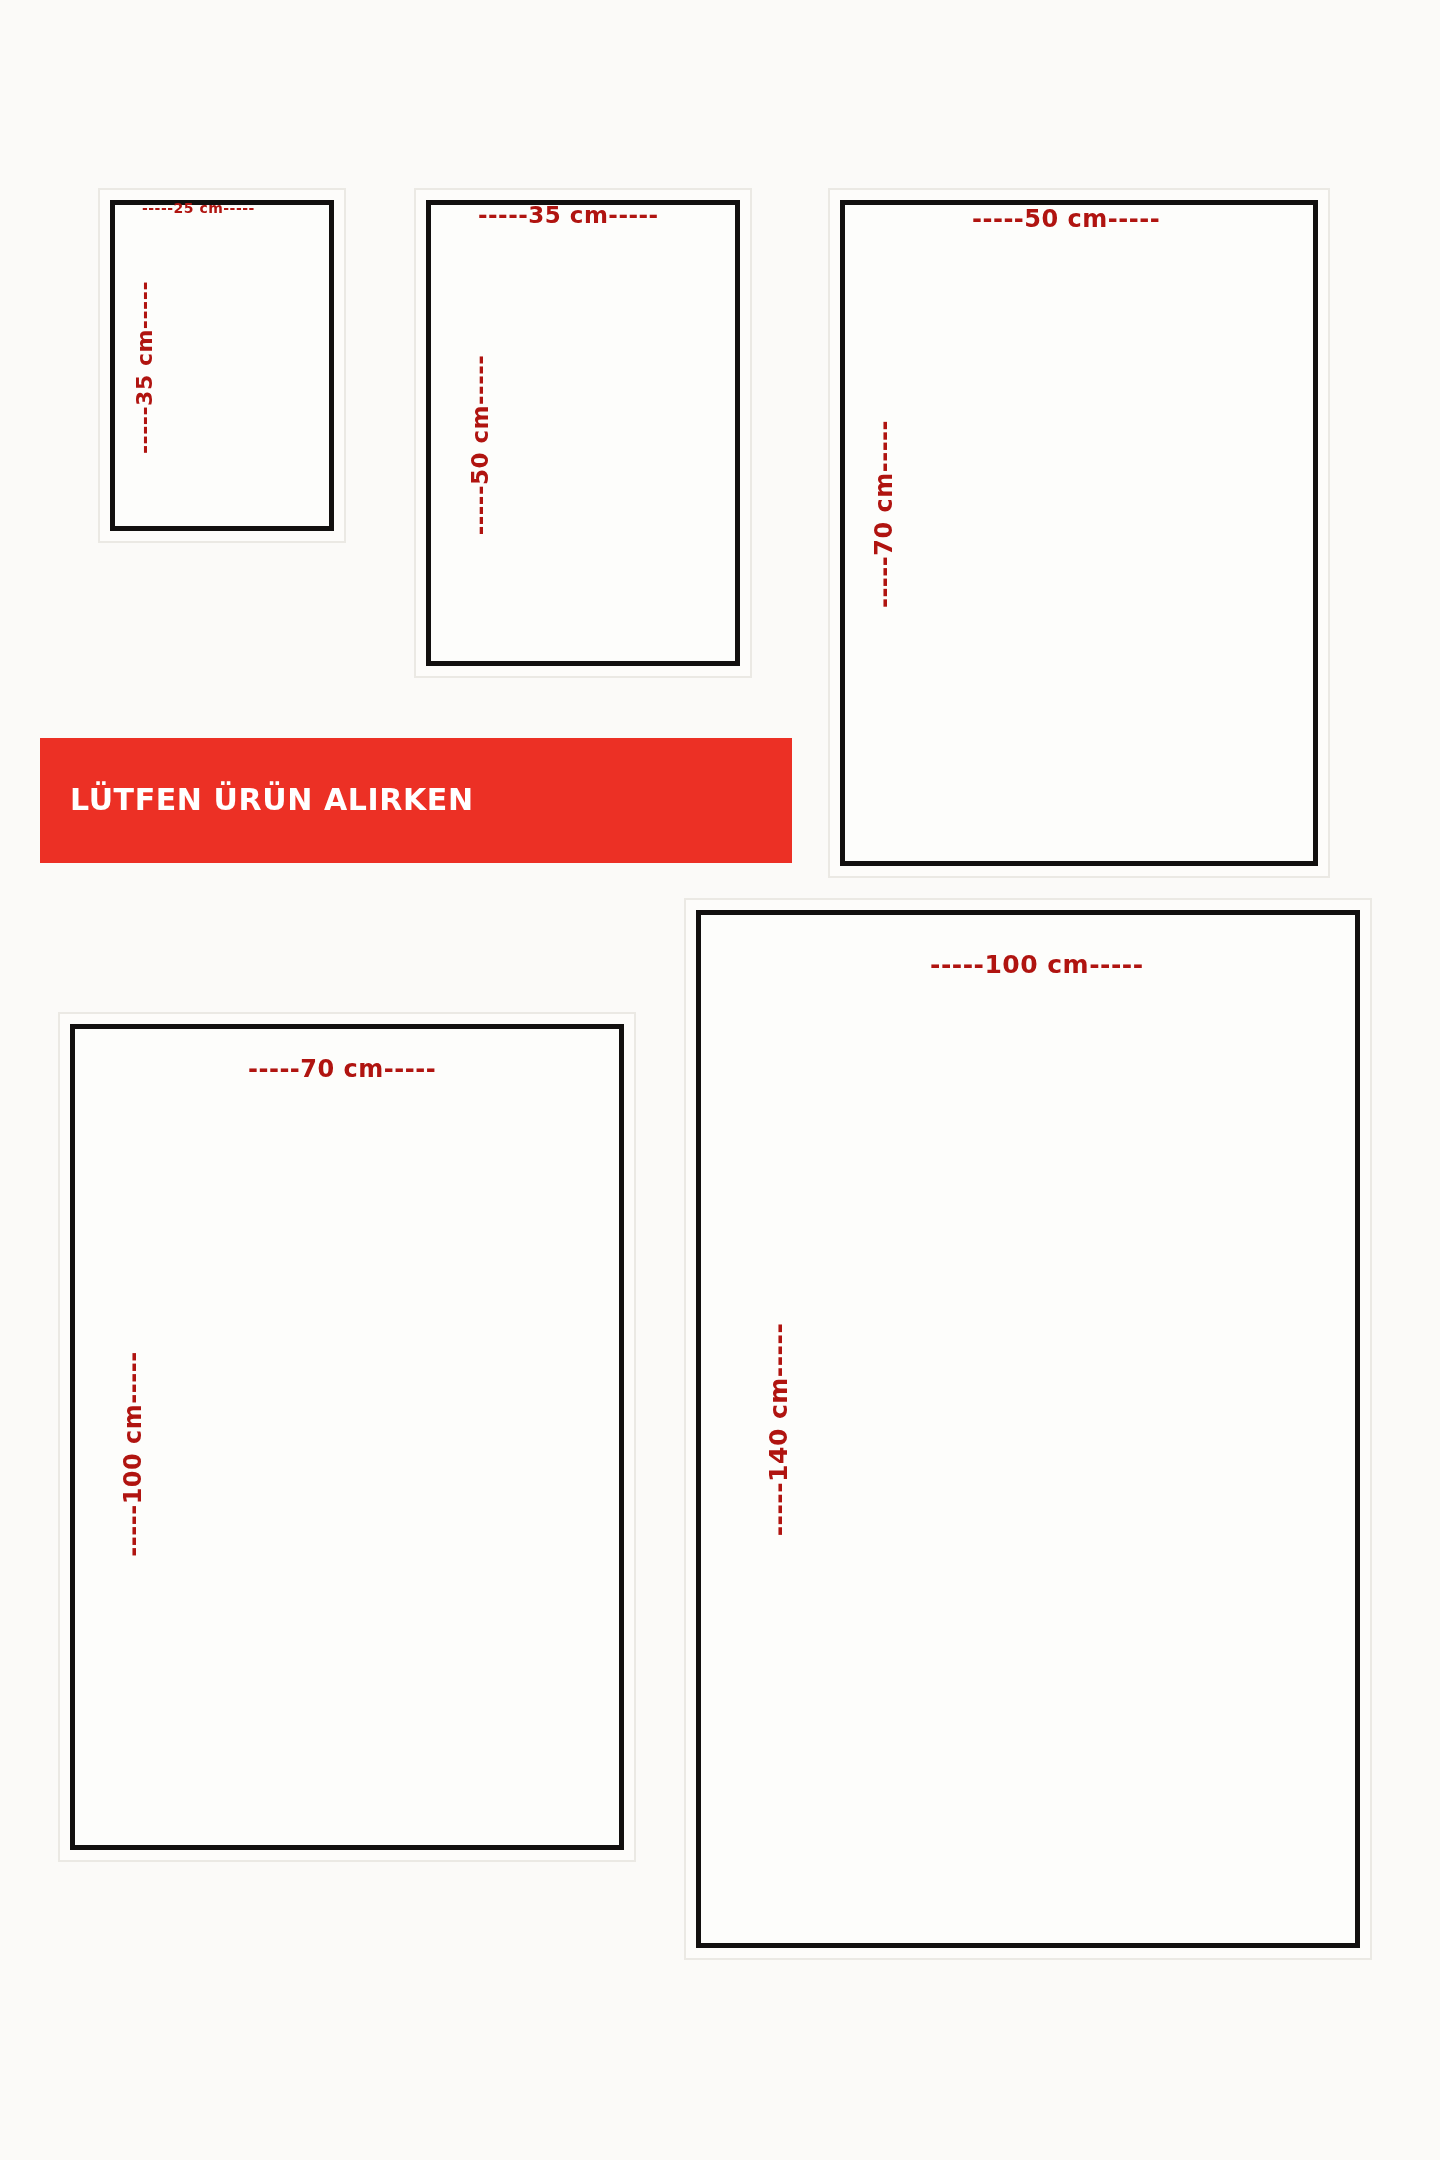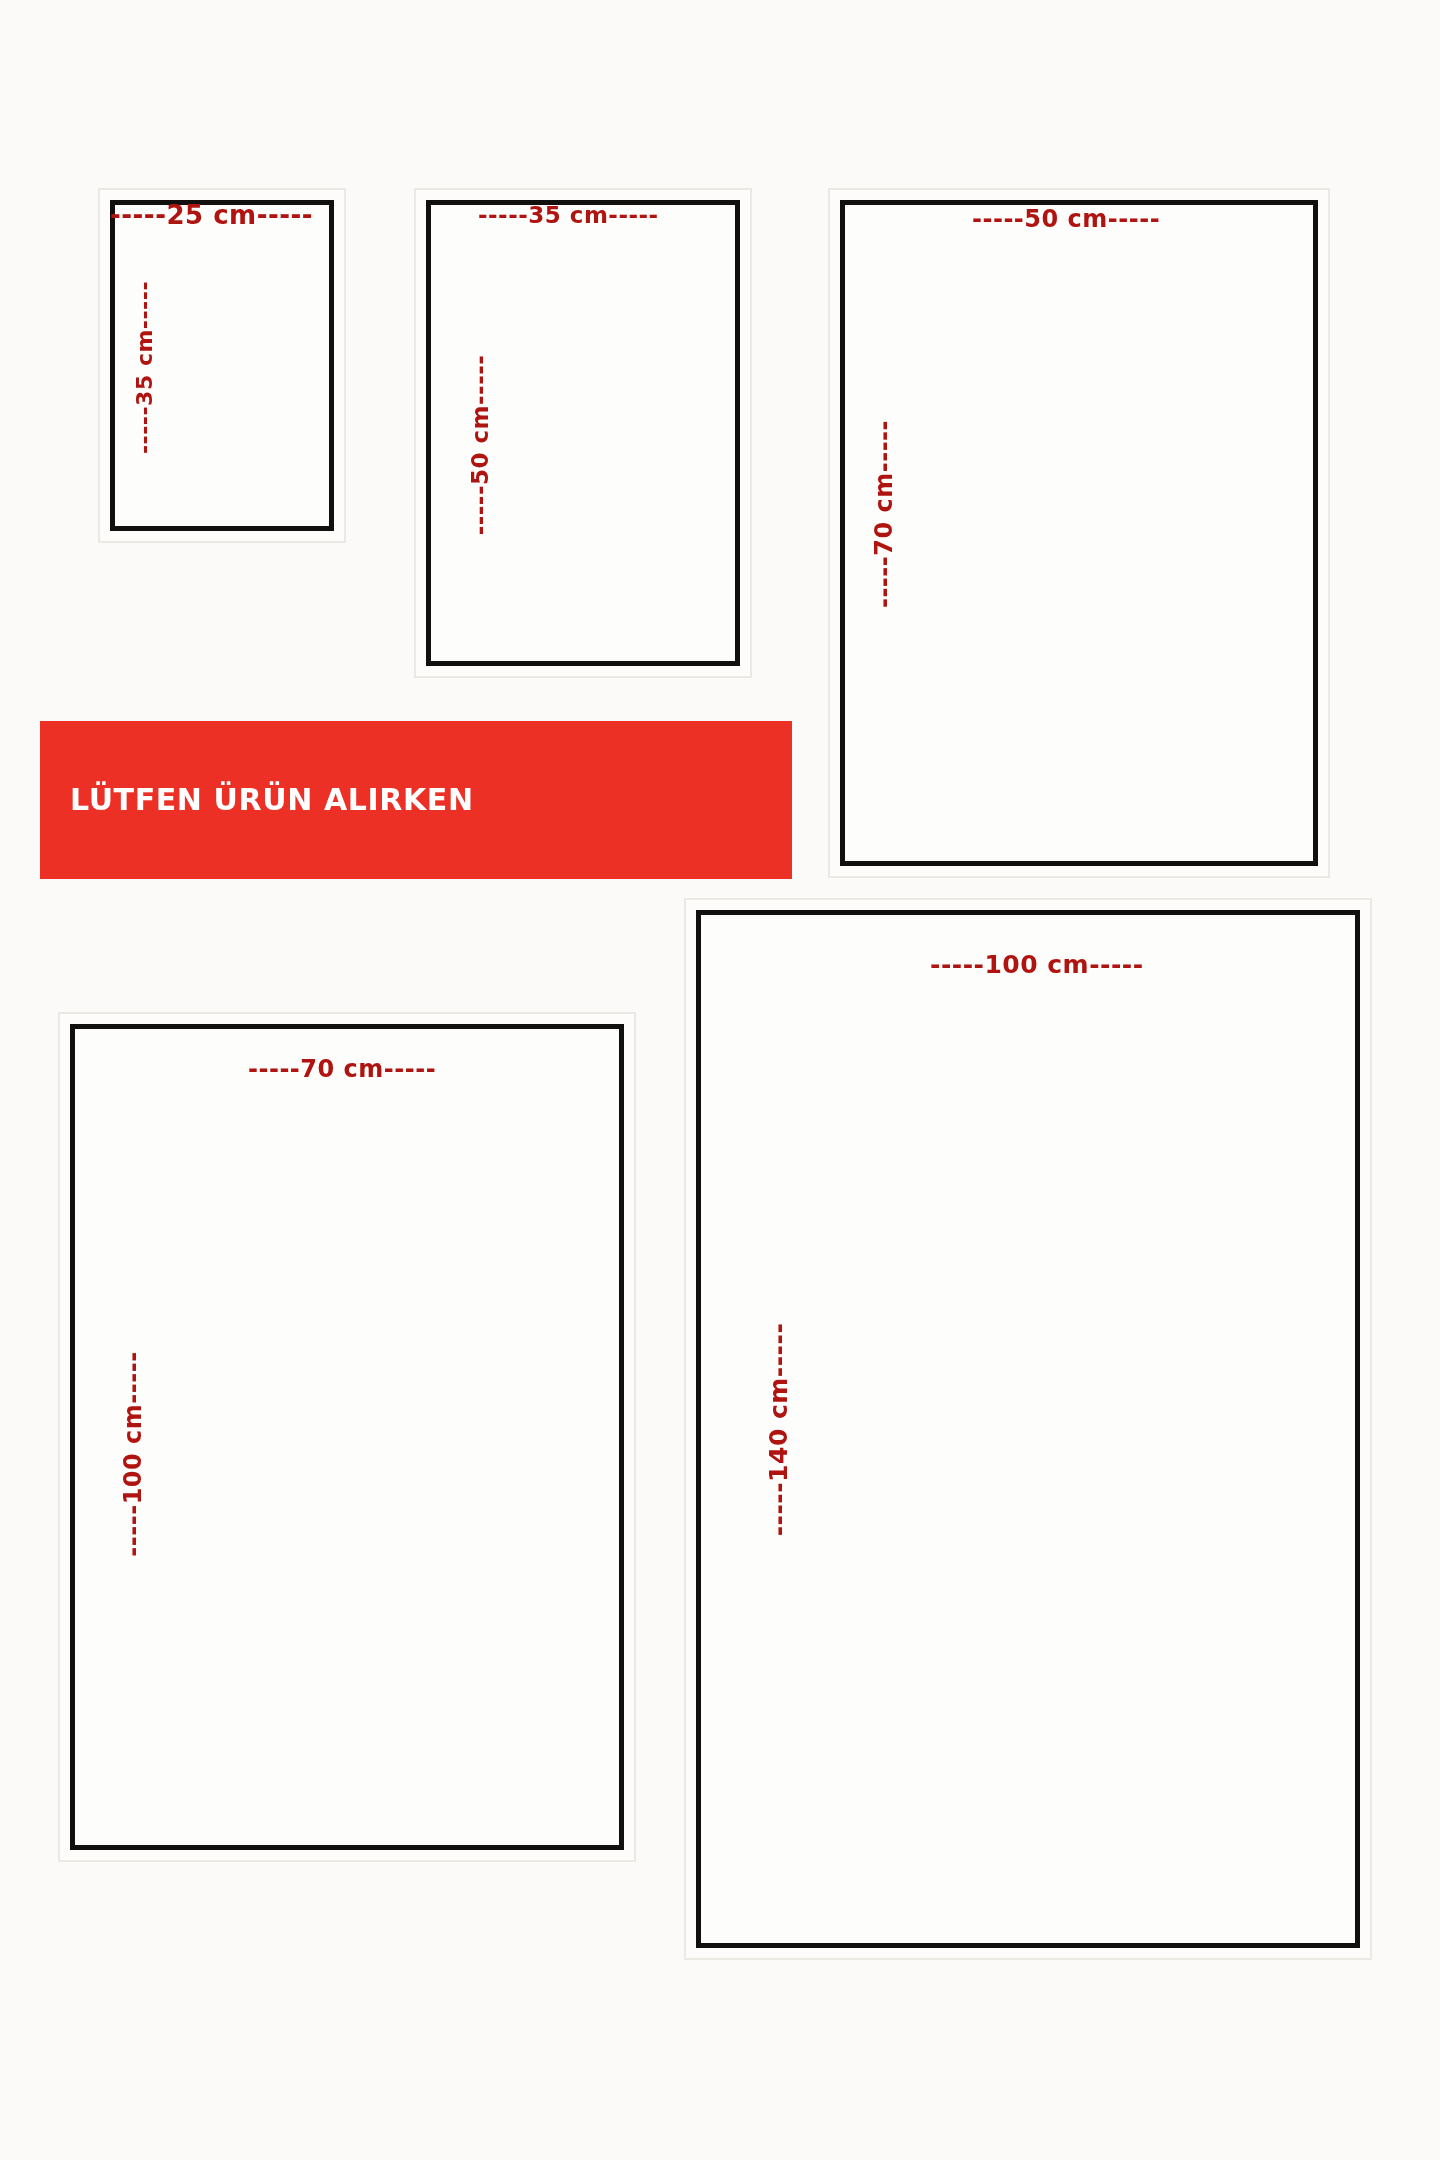--- a/index.html
+++ b/index.html
@@ -69,36 +69,36 @@
   }
 </style>
 </head>
 <body>
 
 <div id="canvas">
 
   <div class="frame" style="left:98px; top:188px; width:248px; height:355px;">
     <div class="inner"></div>
   </div>
-  <div class="dim" style="left:110px; top:200px; font-size:26px;">-----25 cm-----</div>
+  <div class="dim" style="left:110px; top:200px; font-size:14px;padding-left:32px;">-----25 cm-----</div>
   <div class="dim dim-v" style="left:58px; top:355px; font-size:22px; transform:rotate(-90deg);">-----35 cm-----</div>
 
   <div class="frame" style="left:414px; top:188px; width:338px; height:490px;">
     <div class="inner"></div>
   </div>
   <div class="dim" style="left:478px; top:202px; font-size:23px;">-----35 cm-----</div>
   <div class="dim dim-v" style="left:390px; top:432px; font-size:23px; transform:rotate(-90deg);">-----50 cm-----</div>
 
   <div class="frame" style="left:828px; top:188px; width:502px; height:690px;">
     <div class="inner"></div>
   </div>
   <div class="dim" style="left:972px; top:205px; font-size:24px;">-----50 cm-----</div>
   <div class="dim dim-v" style="left:790px; top:500px; font-size:24px; transform:rotate(-90deg);">-----70 cm-----</div>
 
-  <div id="warning-banner" style="left:40px; top:721px; width:752px; height:158px;padding-left:30px;">
+  <div id="warning-banner" style="left:40px; top:738px; width:752px; height:125px;padding-left:30px;">
     <div class="line">LÜTFEN ÜRÜN ALIRKEN</div>
   </div>
 
   <div class="frame" style="left:684px; top:898px; width:688px; height:1062px;">
     <div class="inner"></div>
   </div>
   <div class="dim" style="left:930px; top:950px; font-size:25px;">-----100 cm-----</div>
   <div class="dim dim-v" style="left:672px; top:1415px; font-size:25px; transform:rotate(-90deg);">-----140 cm-----</div>
 
   <div class="frame" style="left:58px; top:1012px; width:578px; height:850px;">

